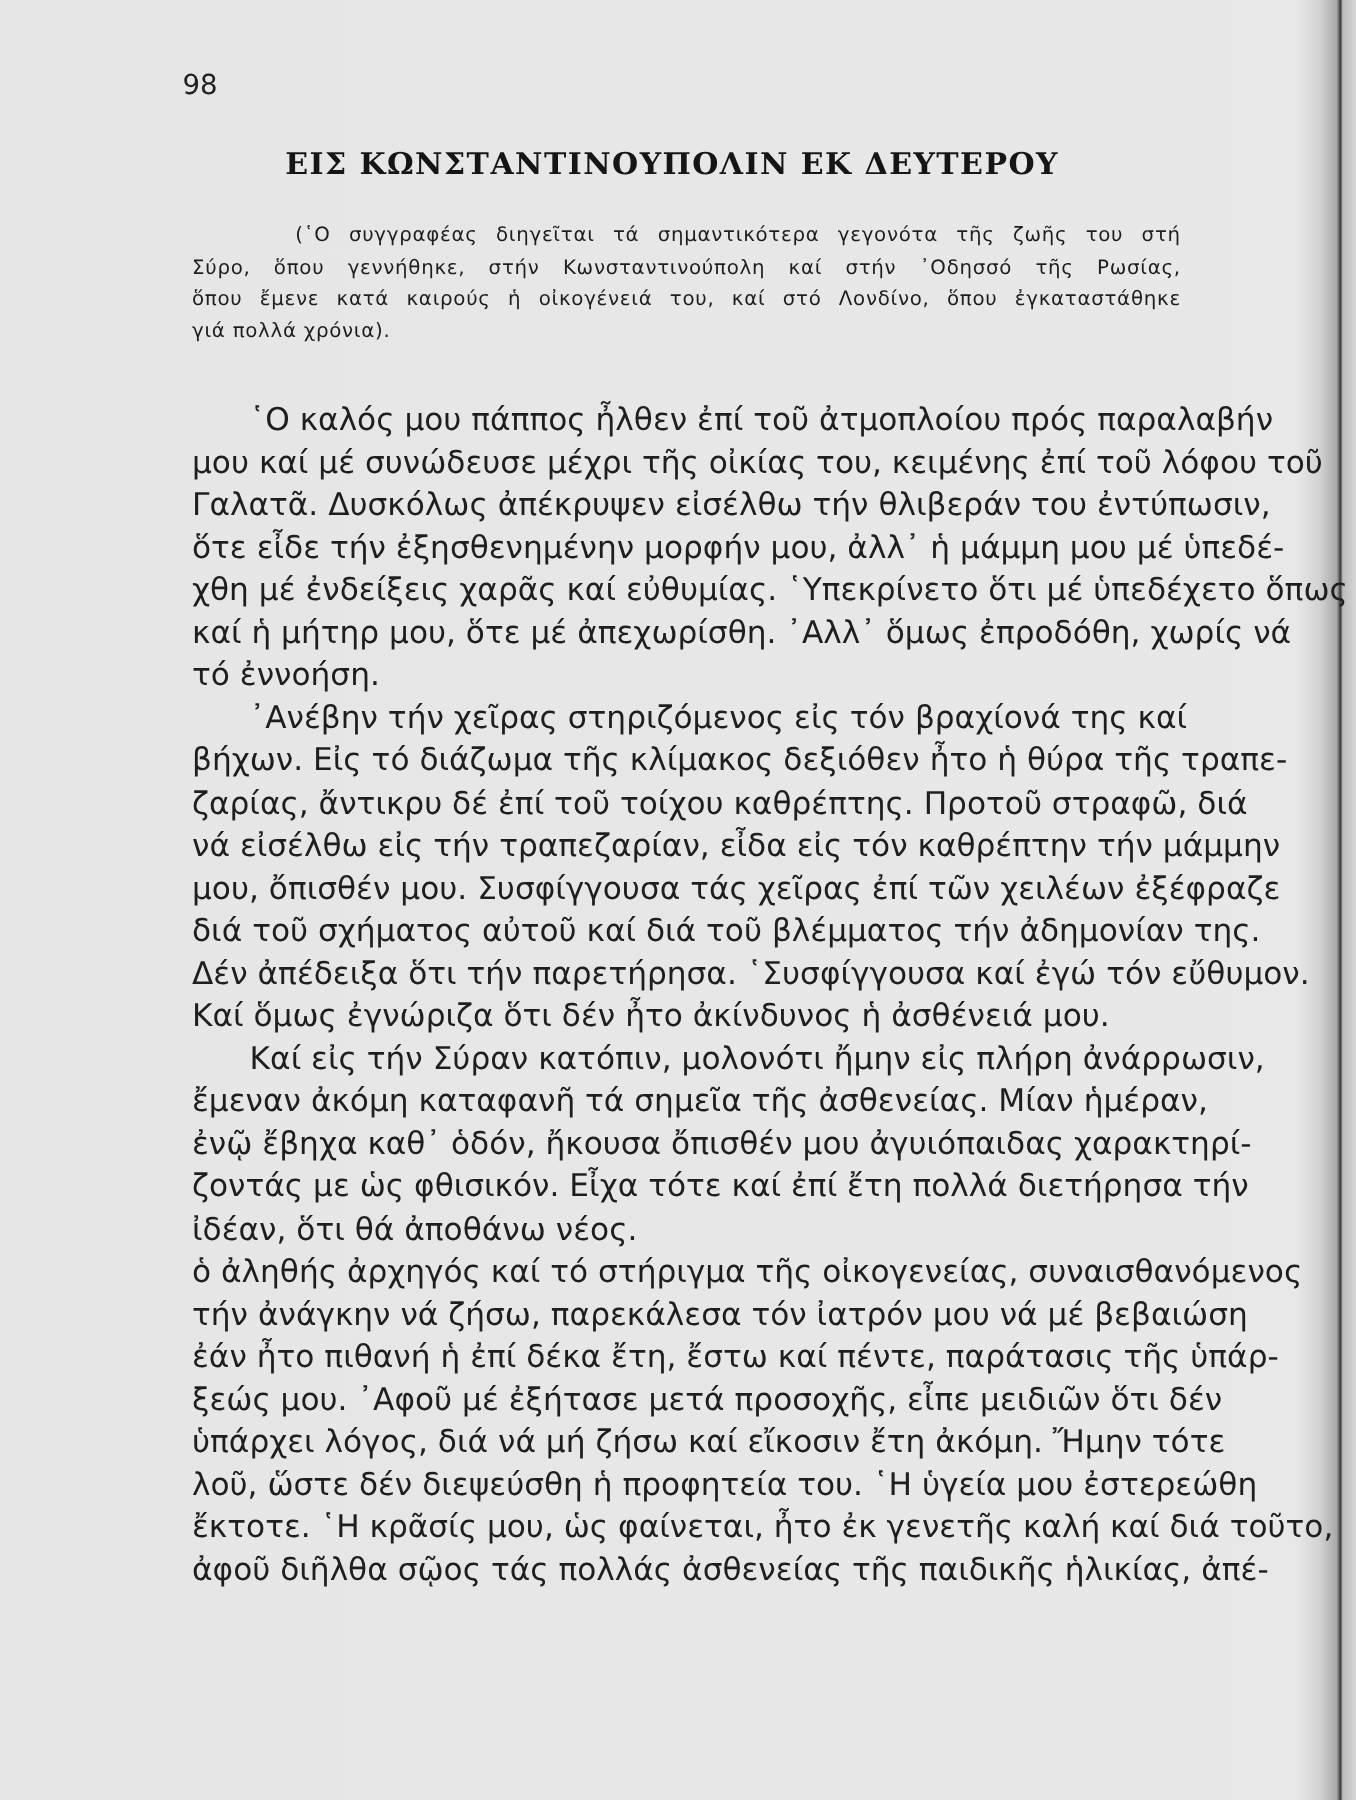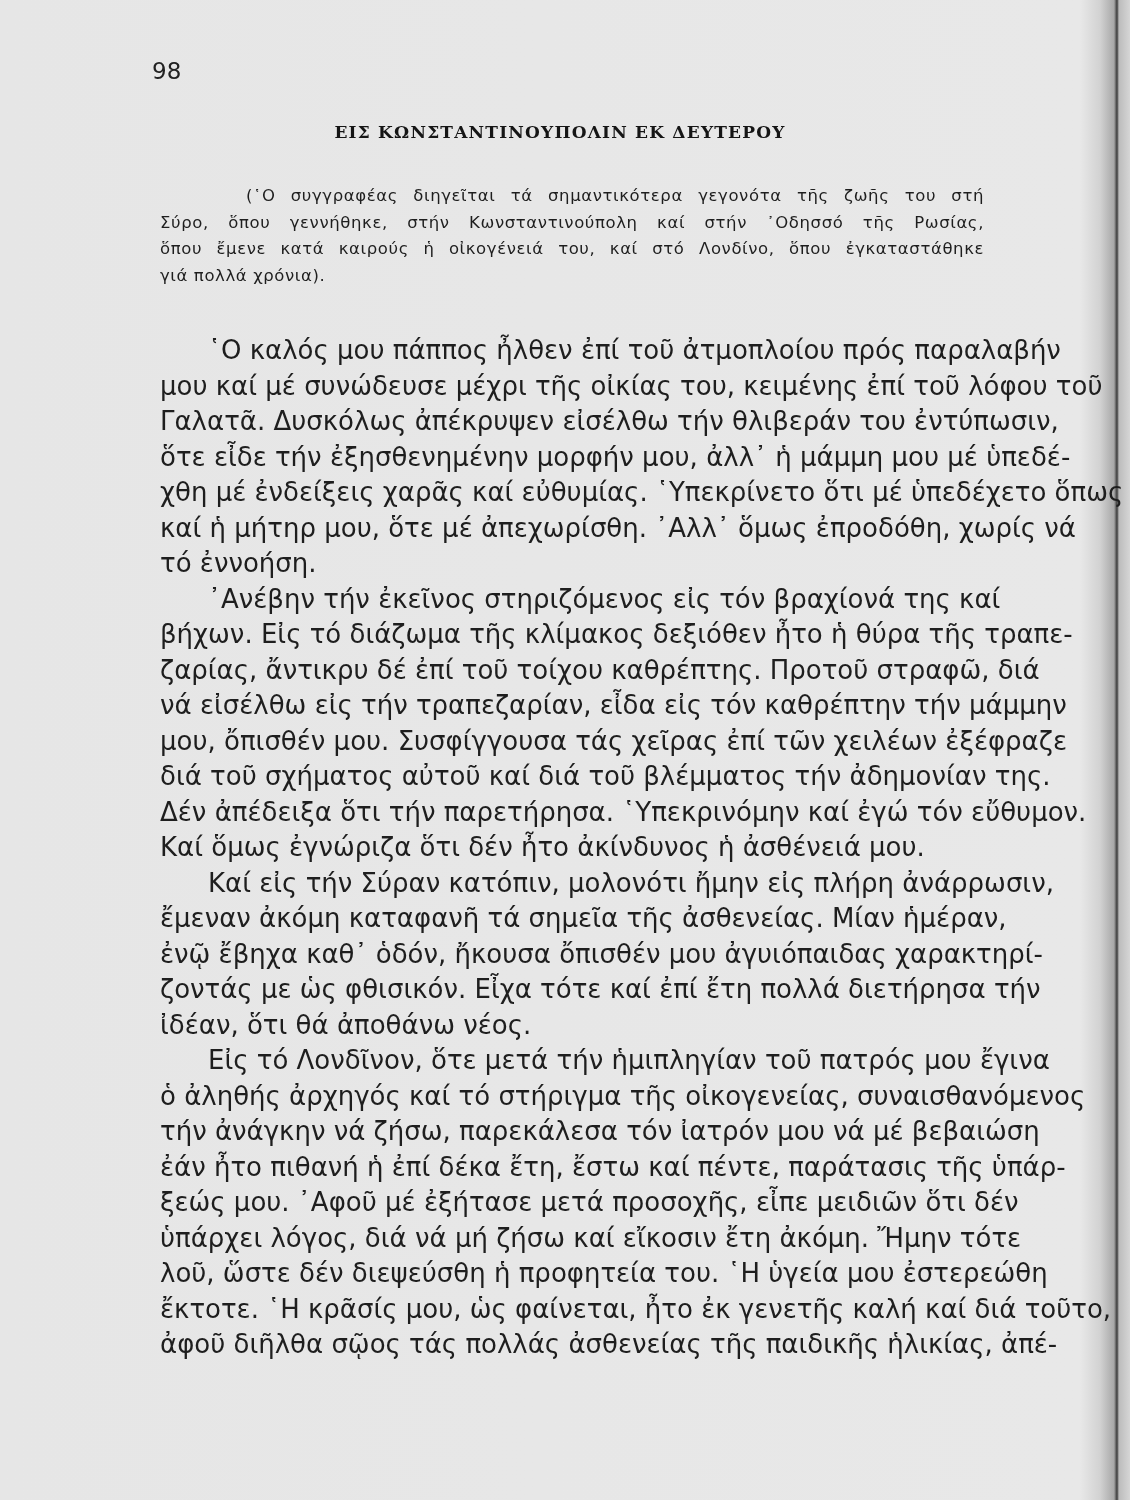--- a/index.html
+++ b/index.html
@@ -16,21 +16,21 @@
     }
     .page-number {
       position: absolute; left: 152px; top: 58px;
       font-size: 23px; letter-spacing: 0px; color: #222;
     }
     .chapter-title {
       position: absolute; left: 0; width: 1130px; top: 122px;
       padding-left: 0;
       text-align: center;
       font-family: "DejaVu Serif", serif;
-      font-weight: bold; font-size: 17px; letter-spacing: 1.2px;
+      font-weight: bold; font-size: 25px; letter-spacing: 1.2px;
       color: #151515;
     }
     .chapter-title span { display: inline-block; transform: translateX(-5px); }
     .text-block { position: absolute; left: 160px; width: 824px; }
     .line {
       display: block; white-space: nowrap; overflow: visible;
       text-align: justify; text-align-last: justify;
       height: 35.5px; line-height: 35.5px;
       font-size: 26px;
     }
@@ -61,38 +61,37 @@
     <div>
       <span class="line indent">῾Ο καλός μου πάππος ἦλθεν ἐπί τοῦ ἀτμοπλοίου πρός παραλαβήν</span>
       <span class="line">μου καί μέ συνώδευσε μέχρι τῆς οἰκίας του, κειμένης ἐπί τοῦ λόφου τοῦ</span>
       <span class="line">Γαλατᾶ. Δυσκόλως ἀπέκρυψεν εἰσέλθω τήν θλιβεράν του ἐντύπωσιν,</span>
       <span class="line">ὅτε εἶδε τήν ἐξησθενημένην μορφήν μου, ἀλλ᾽ ἡ μάμμη μου μέ ὑπεδέ-</span>
       <span class="line">χθη μέ ἐνδείξεις χαρᾶς καί εὐθυμίας. ῾Υπεκρίνετο ὅτι μέ ὑπεδέχετο ὅπως</span>
       <span class="line">καί ἡ μήτηρ μου, ὅτε μέ ἀπεχωρίσθη. ᾽Αλλ᾽ ὅμως ἐπροδόθη, χωρίς νά</span>
       <span class="line last">τό ἐννοήση.</span>
     </div>
     <div>
-      <span class="line indent">᾽Ανέβην τήν ἐκεῖνος στηριζόμενος εἰς τόν βραχίονά της καί</span>
+      <span class="line indent">᾽Ανέβην τήν χεῖρας στηριζόμενος εἰς τόν βραχίονά της καί</span>
       <span class="line">βήχων. Εἰς τό διάζωμα τῆς κλίμακος δεξιόθεν ἦτο ἡ θύρα τῆς τραπε-</span>
       <span class="line">ζαρίας, ἄντικρυ δέ ἐπί τοῦ τοίχου καθρέπτης. Προτοῦ στραφῶ, διά</span>
       <span class="line">νά εἰσέλθω εἰς τήν τραπεζαρίαν, εἶδα εἰς τόν καθρέπτην τήν μάμμην</span>
       <span class="line">μου, ὄπισθέν μου. Συσφίγγουσα τάς χεῖρας ἐπί τῶν χειλέων ἐξέφραζε</span>
       <span class="line">διά τοῦ σχήματος αὐτοῦ καί διά τοῦ βλέμματος τήν ἀδημονίαν της.</span>
-      <span class="line">Δέν ἀπέδειξα ὅτι τήν παρετήρησα. ῾Υπεκρινόμην καί ἐγώ τόν εὔθυμον.</span>
+      <span class="line">Δέν ἀπέδειξα ὅτι τήν παρετήρησα. ῾Συσφίγγουσα καί ἐγώ τόν εὔθυμον.</span>
       <span class="line last">Καί ὅμως ἐγνώριζα ὅτι δέν ἦτο ἀκίνδυνος ἡ ἀσθένειά μου.</span>
     </div>
     <div>
       <span class="line indent">Καί εἰς τήν Σύραν κατόπιν, μολονότι ἤμην εἰς πλήρη ἀνάρρωσιν,</span>
       <span class="line">ἔμεναν ἀκόμη καταφανῆ τά σημεῖα τῆς ἀσθενείας. Μίαν ἡμέραν,</span>
       <span class="line">ἐνῷ ἔβηχα καθ᾽ ὁδόν, ἤκουσα ὄπισθέν μου ἀγυιόπαιδας χαρακτηρί-</span>
       <span class="line">ζοντάς με ὡς φθισικόν. Εἶχα τότε καί ἐπί ἔτη πολλά διετήρησα τήν</span>
       <span class="line last">ἰδέαν, ὅτι θά ἀποθάνω νέος.</span>
     </div>
     <div>
-      <span class="line indent">Εἰς τό Λονδῖνον, ὅτε μετά τήν ἡμιπληγίαν τοῦ πατρός μου ἔγινα</span>
       <span class="line">ὁ ἀληθής ἀρχηγός καί τό στήριγμα τῆς οἰκογενείας, συναισθανόμενος</span>
       <span class="line">τήν ἀνάγκην νά ζήσω, παρεκάλεσα τόν ἰατρόν μου νά μέ βεβαιώση</span>
       <span class="line">ἐάν ἦτο πιθανή ἡ ἐπί δέκα ἔτη, ἔστω καί πέντε, παράτασις τῆς ὑπάρ-</span>
       <span class="line">ξεώς μου. ᾽Αφοῦ μέ ἐξήτασε μετά προσοχῆς, εἶπε μειδιῶν ὅτι δέν</span>
       <span class="line">ὑπάρχει λόγος, διά νά μή ζήσω καί εἴκοσιν ἔτη ἀκόμη. Ἤμην τότε</span>
       <span class="line">λοῦ, ὥστε δέν διεψεύσθη ἡ προφητεία του. ῾Η ὑγεία μου ἐστερεώθη</span>
       <span class="line">ἔκτοτε. ῾Η κρᾶσίς μου, ὡς φαίνεται, ἦτο ἐκ γενετῆς καλή καί διά τοῦτο,</span>
       <span class="line">ἀφοῦ διῆλθα σῷος τάς πολλάς ἀσθενείας τῆς παιδικῆς ἡλικίας, ἀπέ-</span>
     </div>
   </div>

